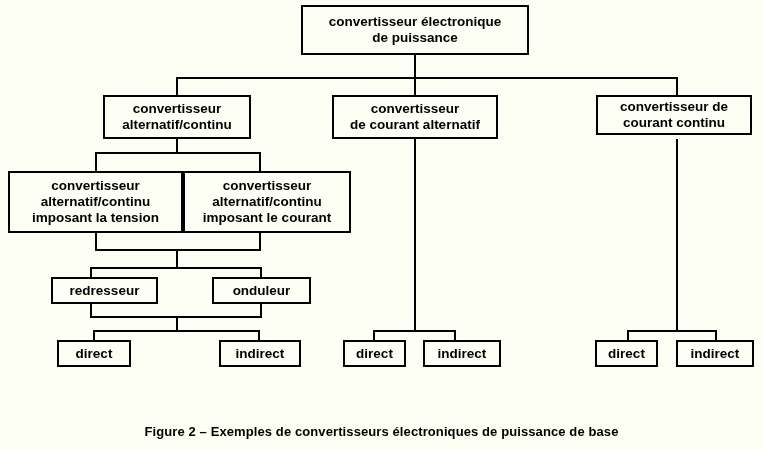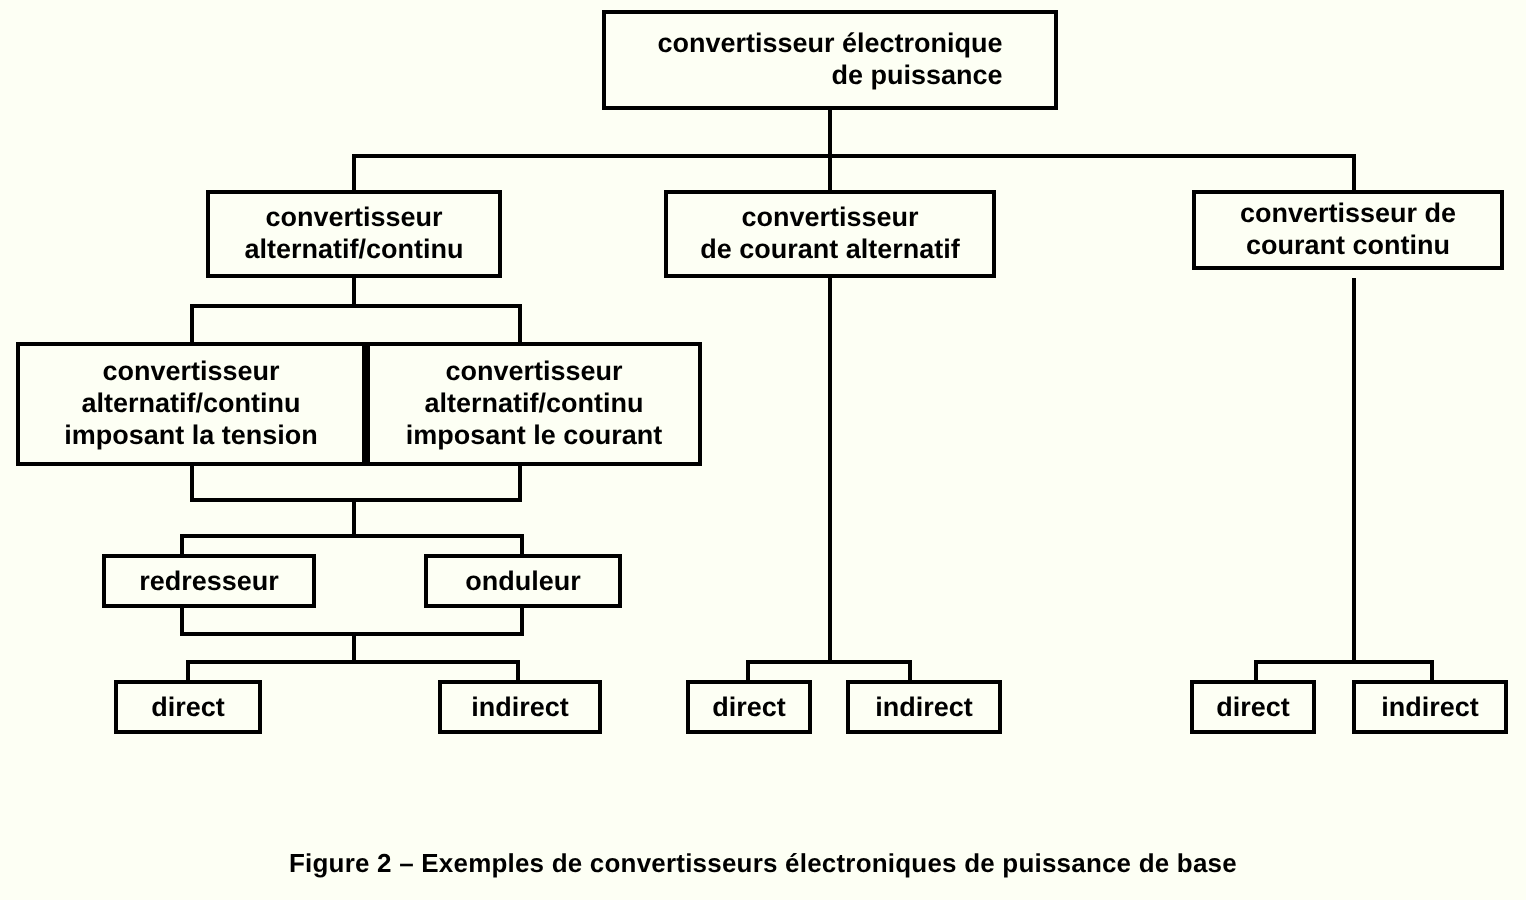--- a/index.html
+++ b/index.html
@@ -55,21 +55,21 @@
     font-weight: bold;
     color: #000;
     letter-spacing: 0.1px;
   }
 </style>
 </head>
 <body>
 
 <div id="canvas">
 
-  <div class="node" style="left:301px; top:5px; width:228px; height:50px;text-align:right;">
+  <div class="node" style="left:301px; top:5px; width:228px; height:50px;">
     <span>convertisseur électronique
 de puissance</span>
   </div>
 
   <div class="line vline" style="left:414px; top:55px; width:2px; height:23px;"></div>
 
   <div class="line hline" style="left:176px; top:77px; width:502px; height:2px;"></div>
 
   <div class="line vline" style="left:176px; top:77px; width:2px; height:18px;"></div>
   <div class="line vline" style="left:414px; top:77px; width:2px; height:18px;"></div>

